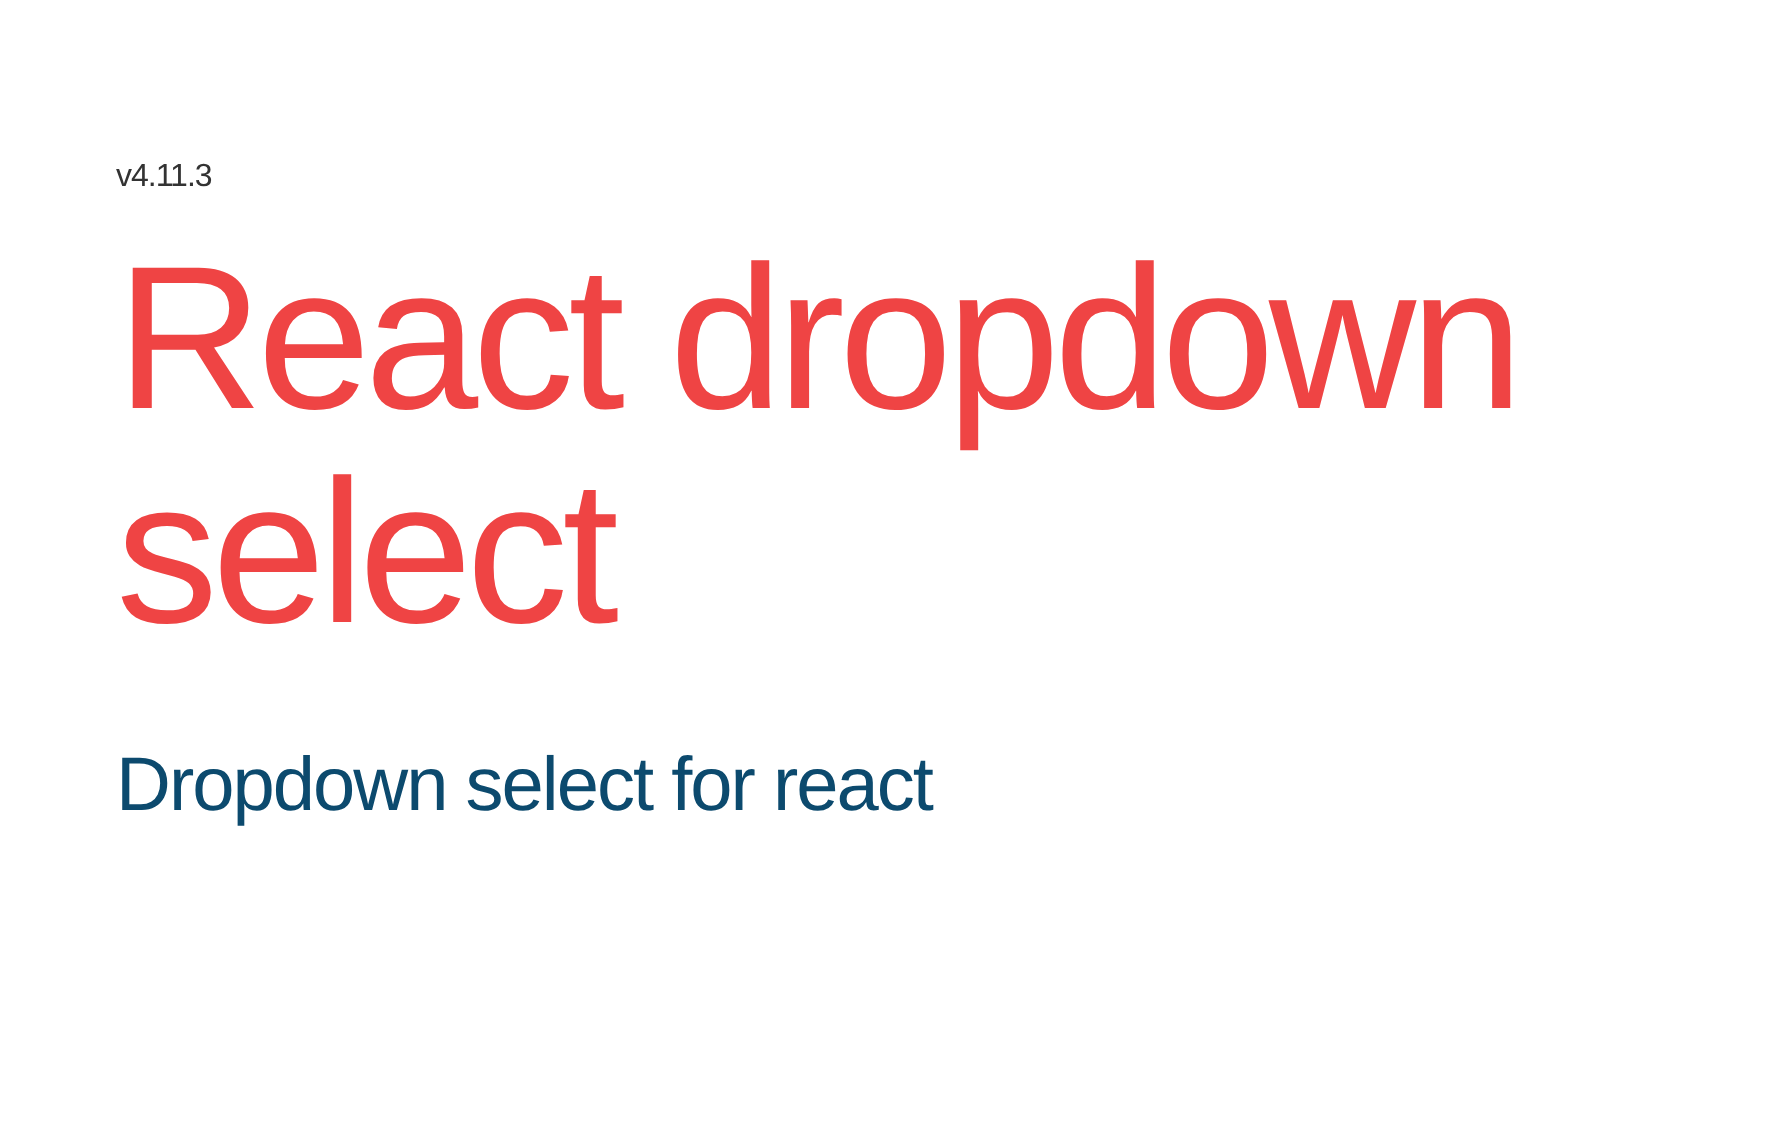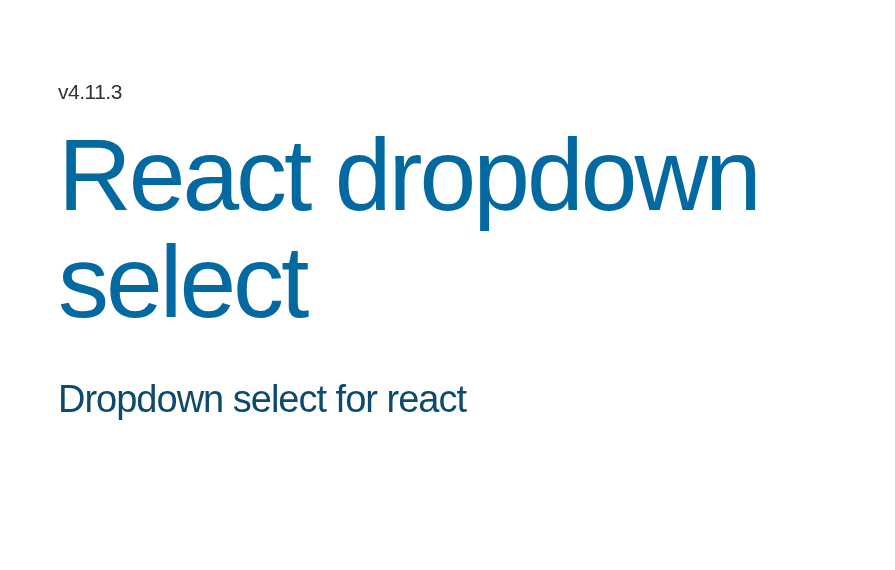--- a/index.html
+++ b/index.html
@@ -10,29 +10,29 @@
     body {
       width: 895px;
       height: 570px;
       background: #ffffff;
       font-family: "Helvetica Neue", Helvetica, Arial, sans-serif;
       font-weight: 300;
       padding: 80px 0 0 58px;
       overflow: hidden;
     }
     .version {
-      font-size: 21px;
+      font-size: 16px;
       color: #333333;
       letter-spacing: -0.5px;
       margin-bottom: 18px;
     }
     .title {
       font-size: 102px;
       line-height: 1.05;
-      color: #0369a1;
+      color: #ef4444;
       letter-spacing: -3px;
       font-weight: 200;
       margin-bottom: 42px;
     }
     .subtitle {
       font-size: 38px;
       color: #0c4a6e;
       letter-spacing: -1px;
       font-weight: 300;
     }

